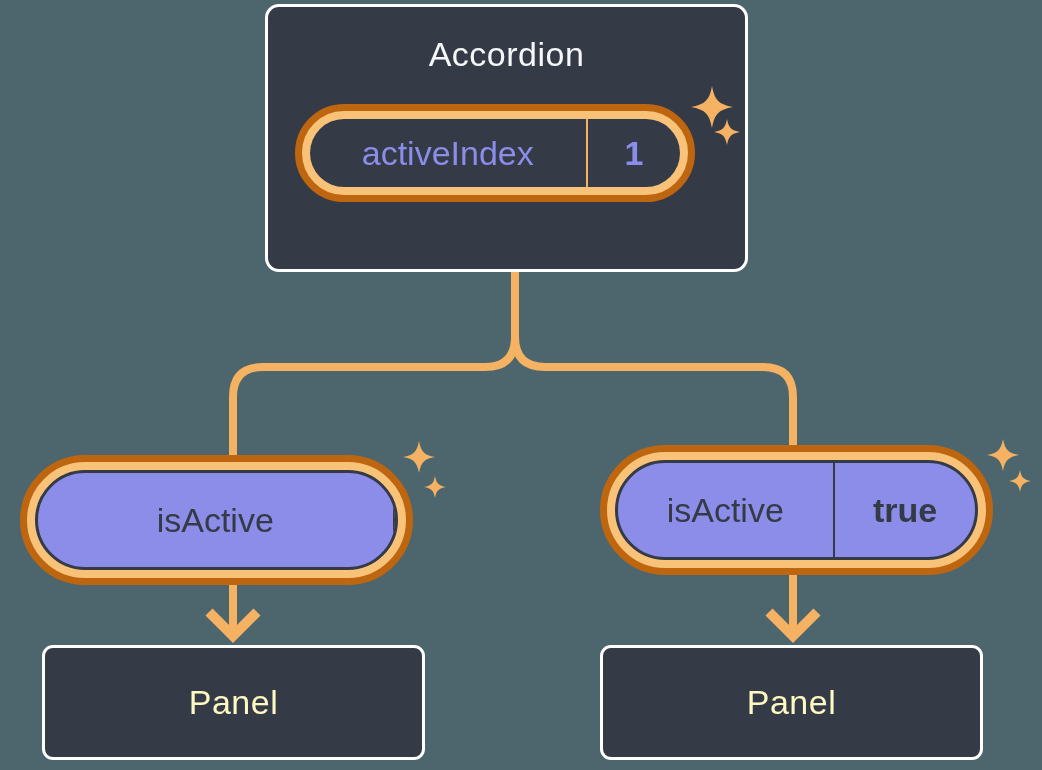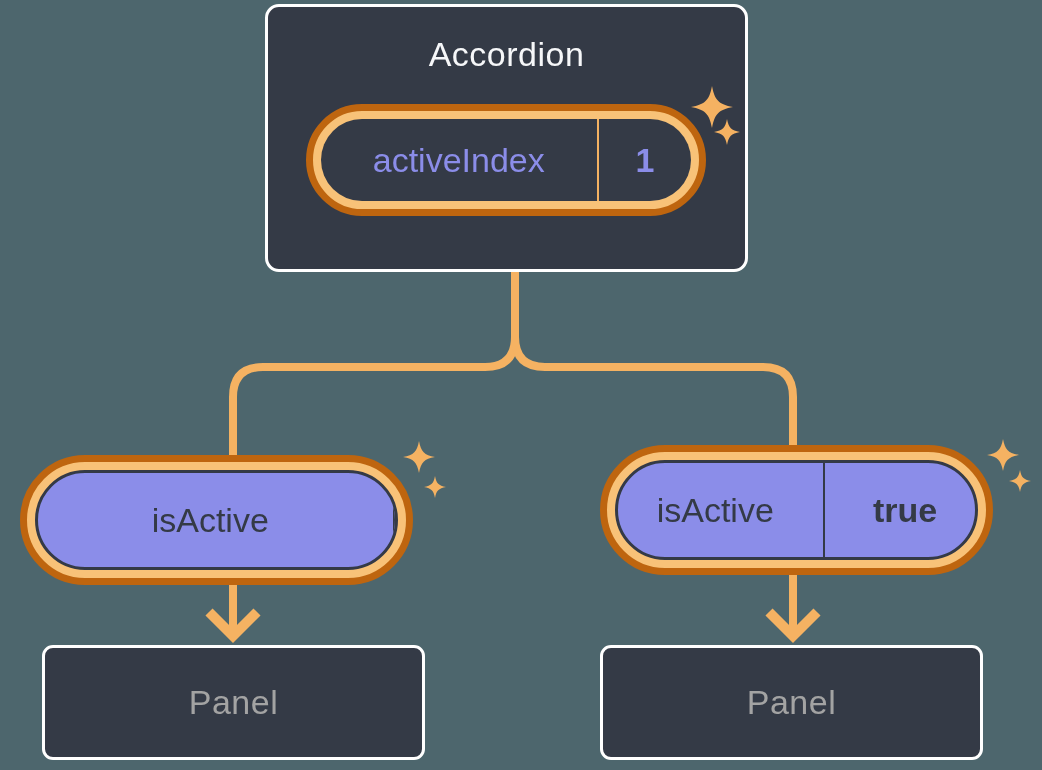--- a/index.html
+++ b/index.html
@@ -32,21 +32,21 @@
     text-align:center;
     color:#F6F7F9;
     font-size:34px;
     font-weight:500;
     letter-spacing:.5px;
   }
   .panel-box{
     width:383px;height:115px;
     border-radius:11px;
     display:flex;align-items:center;justify-content:center;
-    color:#a3a3a3;font-size:34px;font-weight:500;letter-spacing:.5px;
+    color:#fef9c3;font-size:34px;font-weight:500;letter-spacing:.5px;
   }
   .panel-left{left:42px;top:645px;}
   .panel-right{left:600px;top:645px;}
 
   
   .pill-outer{
     position:absolute;
     box-sizing:border-box;
     background:#F8C278;
     border:7px solid #BE650F;
@@ -55,32 +55,31 @@
     z-index:2;
   }
   .pill-inner{
     box-sizing:border-box;
     height:100%;
     border-radius:999px;
     display:flex;
     align-items:stretch;
     overflow:hidden;
   }
-  .state-pill-outer{left:306px;top:104px;width:400px;height:112px;}
+  .state-pill-outer{left:295px;top:104px;width:400px;height:98px;}
   .state-pill-inner{background:#343A46;}
   .state-pill-inner .sec{color:#8B8DE9;}
   .state-pill-inner .divider{background:#F5B262;}
 
   .prop-pill-outer{width:393px;height:130px;}
   .prop-pill-left{left:20px;top:455px;}
   .prop-pill-right{left:600px;top:445px;}
   .prop-pill-inner{
     background:#8B8DE9;
     border:3px solid #343A46;
-    gap:10px;
   }
   .prop-pill-inner .sec{color:#343A46;}
   .prop-pill-inner .divider{background:#343A46;}
 
   .sec{
     display:flex;align-items:center;justify-content:center;
     font-size:34px;
     white-space:nowrap;
   }
   .sec.label{flex:1;}

